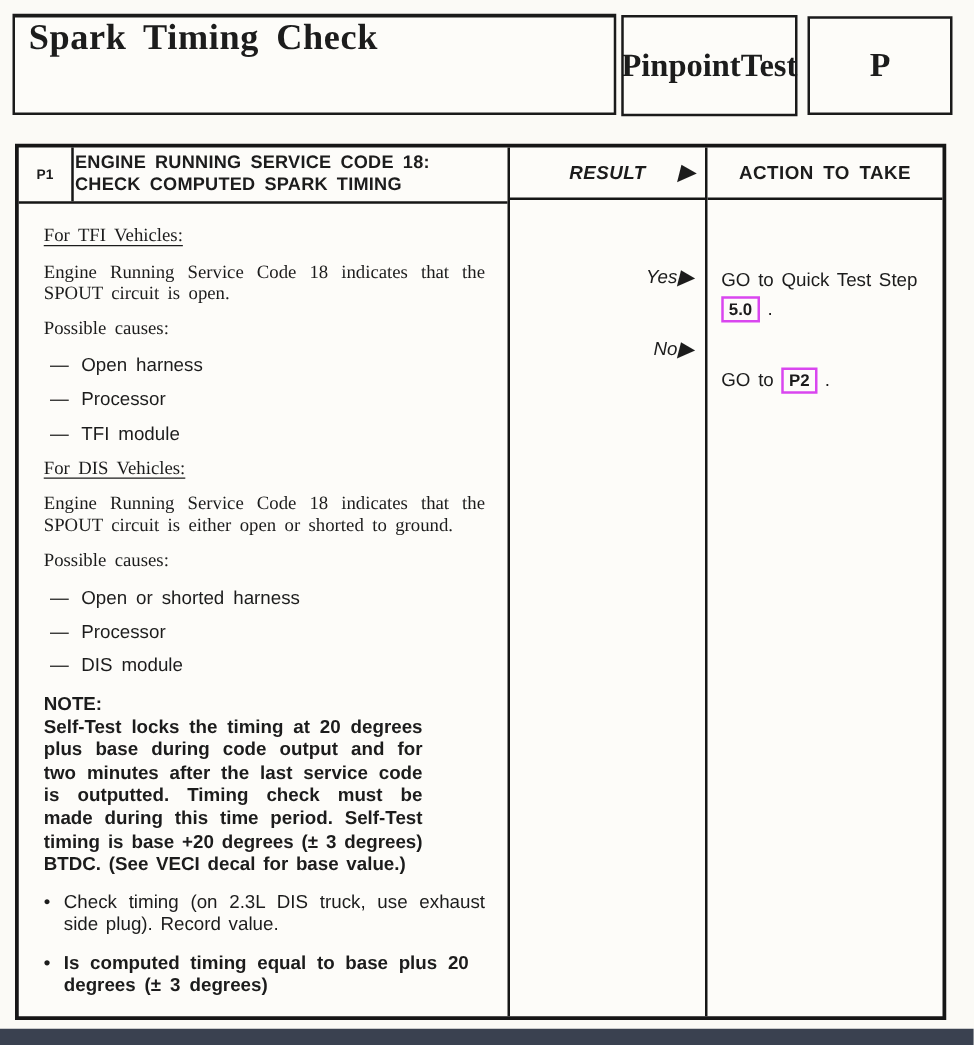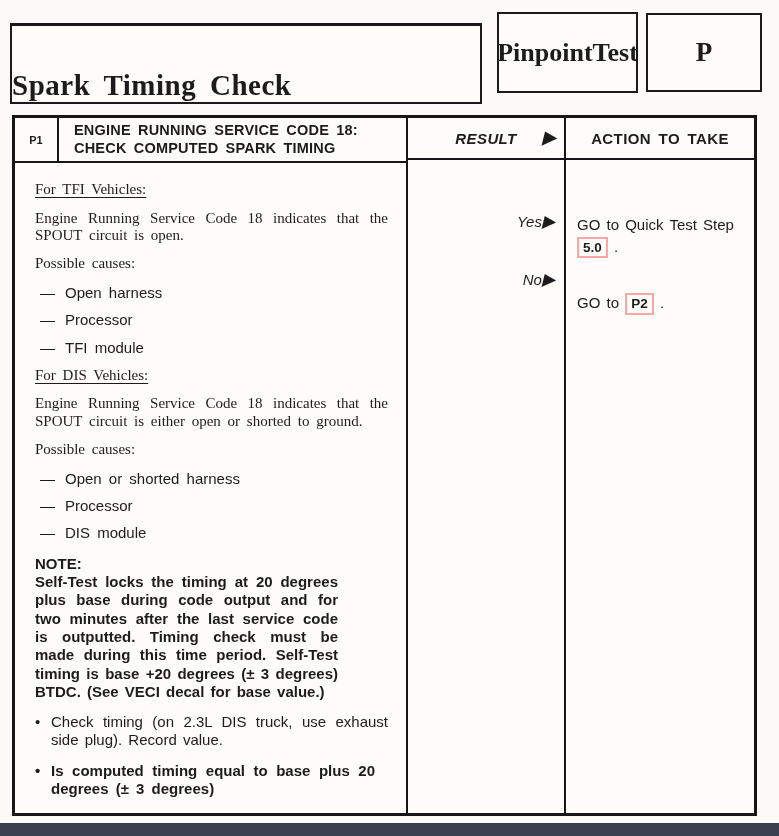--- a/index.html
+++ b/index.html
@@ -7,23 +7,23 @@
     width:779px; height:836px;
     background:#f7f6f2;
     font-family:"Liberation Sans", sans-serif;
     color:#1c1c1c;
     -webkit-font-smoothing:antialiased;
   }
   .page { position:relative; width:779px; height:836px; background:#fbfaf6; overflow:hidden; }
 
   
   .title-box {
-    position:absolute; left:10px; top:23px; width:468px; height:76px;
+    position:absolute; left:10px; top:11px; width:468px; height:76px;
     border:2px solid #1a1a1a; border-top-width:3px; background:#fdfcf9;
-    display:flex; align-items:flex-end; padding-left:0; box-sizing:content-box;
+    display:flex; align-items:flex-start; padding-left:11px; box-sizing:content-box;
   }
   .title-box .t {
     font-family:"Liberation Serif", serif; font-weight:bold;
     font-size:29px; letter-spacing:0.5px; word-spacing:6px;
   }
   .pinpoint-box {
     position:absolute; left:497px; top:12px; width:137px; height:77px;
     border:2px solid #1a1a1a; background:#fdfcf9;
     display:flex; flex-direction:row; align-items:center; justify-content:center;
     font-family:"Liberation Serif", serif; font-weight:bold; font-size:26px; line-height:1.12;
@@ -57,21 +57,21 @@
   }
 
   
   .step-row { display:flex; border-bottom:2px solid #161616; min-height:38px; }
   .step-id {
     width:42px; border-right:2px solid #161616; flex-shrink:0;
     display:flex; align-items:center; justify-content:center;
     font-weight:bold; font-size:11px;
   }
   .step-title {
-    padding:3px 8px 4px 15px; font-weight:bold; font-size:14.5px;
+    padding:3px 8px 4px 1px; font-weight:bold; font-size:14.5px;
     line-height:1.25; letter-spacing:0.2px; word-spacing:3px;
     display:flex; flex-direction:column; justify-content:center;
   }
 
   
   .step-content { padding:7px 18px 0 20px; font-size:15px; }
   .step-content .para, .step-content .hdg {
     margin:11px 0; line-height:1.16; word-spacing:3px;font-family:Liberation Serif, serif;
   }
   .step-content .para.j { text-align:justify; }
@@ -96,21 +96,21 @@
   }
   .result-row.first { margin-top:53px; }
   .result-row.second { margin-top:41px; }
   .result-row .r-arrow { font-size:17px; line-height:1; }
 
   
   .action { padding:0 8px 0 11px; font-size:15px; line-height:1.45; word-spacing:2px; }
   .action.first { margin-top:54px; }
   .action.second { margin-top:34px; }
   .ref-box {
-    display:inline-block; border:2px solid #fca5a5; padding:0 4px;
+    display:inline-block; border:2px solid #d946ef; padding:0 4px;
     font-weight:bold; font-size:13.5px; line-height:1.3; margin-top:1px;
   }
 
   .footer-bar {
     position:absolute; left:0; top:823px; width:779px; height:13px;
   }
 </style>
 </head>
 <body>
 

